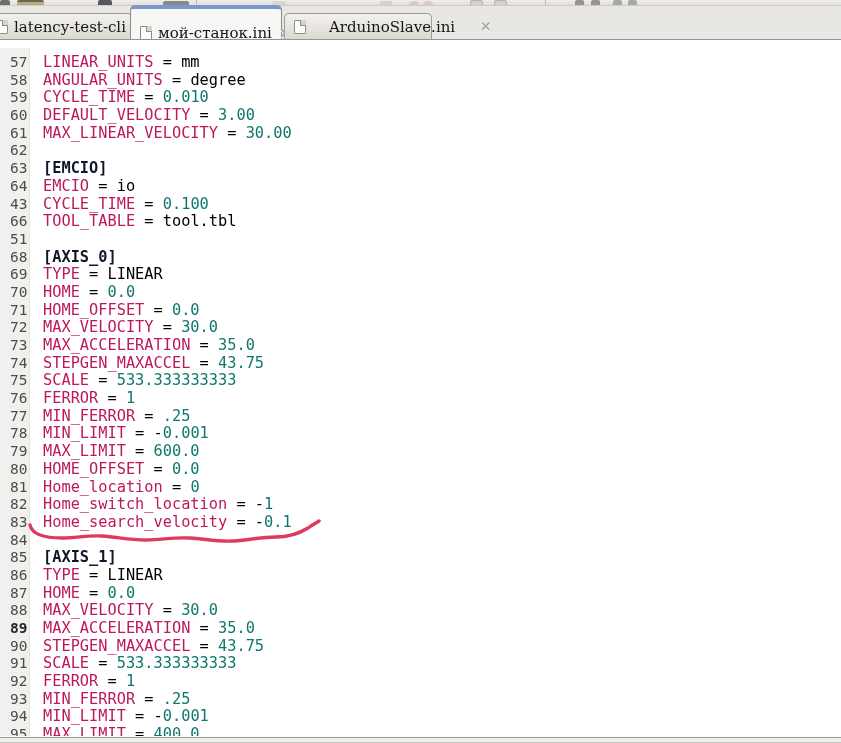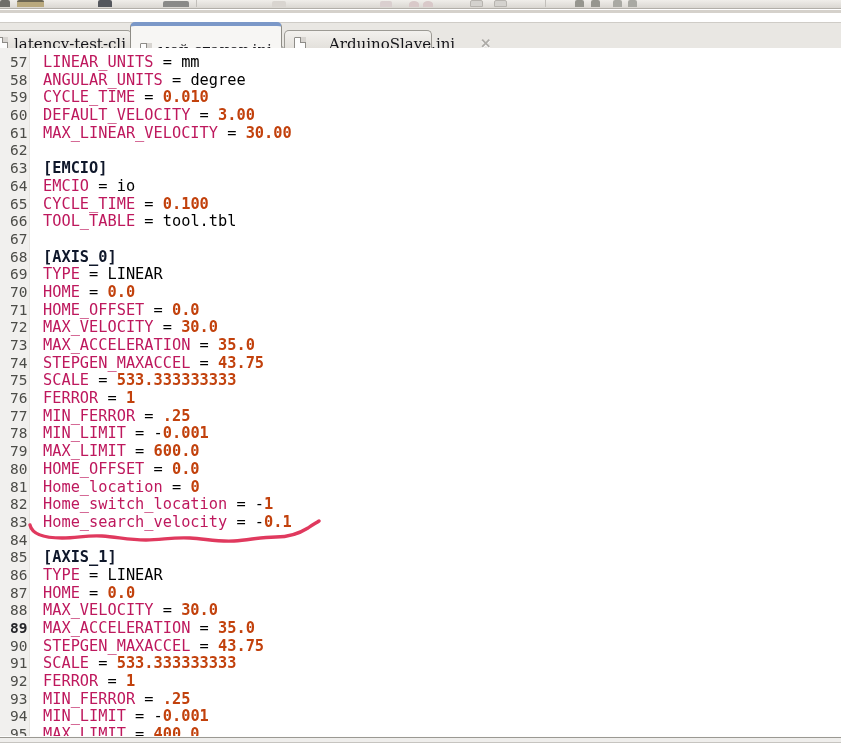--- a/index.html
+++ b/index.html
@@ -14,21 +14,21 @@
     position:absolute; top:0; left:0; width:841px; height:9px;
     background:linear-gradient(#f0eeea, #dad7d2);
     border-bottom:1px solid #b2afa9;
   }
   .tb-ic { position:absolute; bottom:1px; border-radius:2px 2px 0 0; }
 
   .gap { position:absolute; top:10px; left:0; width:841px; height:3px; background:#d5d1cb; }
 
   
   .tabbar {
-    position:absolute; top:22px; left:0; width:841px; height:35px;
+    position:absolute; top:5px; left:0; width:841px; height:35px;
     background:#e9e7e3; border-top:1px solid #cfccc7; border-bottom:1px solid #96948e;
   }
   .tab {
     position:absolute; bottom:0; height:26px;
     display:flex; align-items:center; gap:6px; padding:0 9px;
     background:linear-gradient(#f3f1ee, #dcd9d3);
     border:1px solid #9c9a94; border-bottom:none; border-radius:5px 5px 0 0;
     cursor:pointer;
   }
   .tab.active {
@@ -57,21 +57,21 @@
   .lines { position:relative; padding-top:6px; }
   .code-line {
     display:flex; height:17.7px; line-height:17.7px; white-space:pre;
     font-family:"DejaVu Sans Mono", monospace; font-size:15.3px;
   }
   .ln { flex:none; width:30px; padding-left:10px; color:#4c4c48; font-size:14.5px; }
   .ln.cur { font-weight:bold; color:#26262a; }
   .code { margin-left:13px; }
   .key { color:#be185d; font-weight:normal; }
   .sec { color:#0f172a; font-weight:bold; }
-  .num { color:#c2410c; font-weight:bold; }
+  .num { color:#0f766e; font-weight:normal; }
   .str { color:#000000; }
   .op  { color:#000000; }
 
   .annotation-svg { position:absolute; top:0; left:0; pointer-events:none; }
 
   
   .bottombar {
     position:absolute; top:736px; left:0; width:841px; height:7px;
     background:linear-gradient(#fdfdfc 0 1px, #9b9993 1px 2px, #efeeec 2px 6px, #c6c4c0 6px 7px);
   }
@@ -122,23 +122,23 @@
   <div class="gutter-bg"></div>
   <div class="lines">
       <div class="code-line"><span class="ln">57</span><span class="code"><span class="key">LINEAR_UNITS</span><span class="op"> = </span><span class="str">mm</span></span></div>
       <div class="code-line"><span class="ln">58</span><span class="code"><span class="key">ANGULAR_UNITS</span><span class="op"> = </span><span class="str">degree</span></span></div>
       <div class="code-line"><span class="ln">59</span><span class="code"><span class="key">CYCLE_TIME</span><span class="op"> = </span><span class="num">0.010</span></span></div>
       <div class="code-line"><span class="ln">60</span><span class="code"><span class="key">DEFAULT_VELOCITY</span><span class="op"> = </span><span class="num">3.00</span></span></div>
       <div class="code-line"><span class="ln">61</span><span class="code"><span class="key">MAX_LINEAR_VELOCITY</span><span class="op"> = </span><span class="num">30.00</span></span></div>
       <div class="code-line"><span class="ln">62</span><span class="code"></span></div>
       <div class="code-line"><span class="ln">63</span><span class="code"><span class="sec">[EMCIO]</span></span></div>
       <div class="code-line"><span class="ln">64</span><span class="code"><span class="key">EMCIO</span><span class="op"> = </span><span class="str">io</span></span></div>
-      <div class="code-line"><span class="ln">65</span><span class="code"><span class="key">CYCLE_TIME</span><span class="op"> = </span><span class="num">0.100</span></span></div>
+      <div class="code-line"><span class="ln">43</span><span class="code"><span class="key">CYCLE_TIME</span><span class="op"> = </span><span class="num">0.100</span></span></div>
       <div class="code-line"><span class="ln">66</span><span class="code"><span class="key">TOOL_TABLE</span><span class="op"> = </span><span class="str">tool.tbl</span></span></div>
-      <div class="code-line"><span class="ln">67</span><span class="code"></span></div>
+      <div class="code-line"><span class="ln">51</span><span class="code"></span></div>
       <div class="code-line"><span class="ln">68</span><span class="code"><span class="sec">[AXIS_0]</span></span></div>
       <div class="code-line"><span class="ln">69</span><span class="code"><span class="key">TYPE</span><span class="op"> = </span><span class="str">LINEAR</span></span></div>
       <div class="code-line"><span class="ln">70</span><span class="code"><span class="key">HOME</span><span class="op"> = </span><span class="num">0.0</span></span></div>
       <div class="code-line"><span class="ln">71</span><span class="code"><span class="key">HOME_OFFSET</span><span class="op"> = </span><span class="num">0.0</span></span></div>
       <div class="code-line"><span class="ln">72</span><span class="code"><span class="key">MAX_VELOCITY</span><span class="op"> = </span><span class="num">30.0</span></span></div>
       <div class="code-line"><span class="ln">73</span><span class="code"><span class="key">MAX_ACCELERATION</span><span class="op"> = </span><span class="num">35.0</span></span></div>
       <div class="code-line"><span class="ln">74</span><span class="code"><span class="key">STEPGEN_MAXACCEL</span><span class="op"> = </span><span class="num">43.75</span></span></div>
       <div class="code-line"><span class="ln">75</span><span class="code"><span class="key">SCALE</span><span class="op"> = </span><span class="num">533.333333333</span></span></div>
       <div class="code-line"><span class="ln">76</span><span class="code"><span class="key">FERROR</span><span class="op"> = </span><span class="num">1</span></span></div>
       <div class="code-line"><span class="ln">77</span><span class="code"><span class="key">MIN_FERROR</span><span class="op"> = </span><span class="num">.25</span></span></div>

